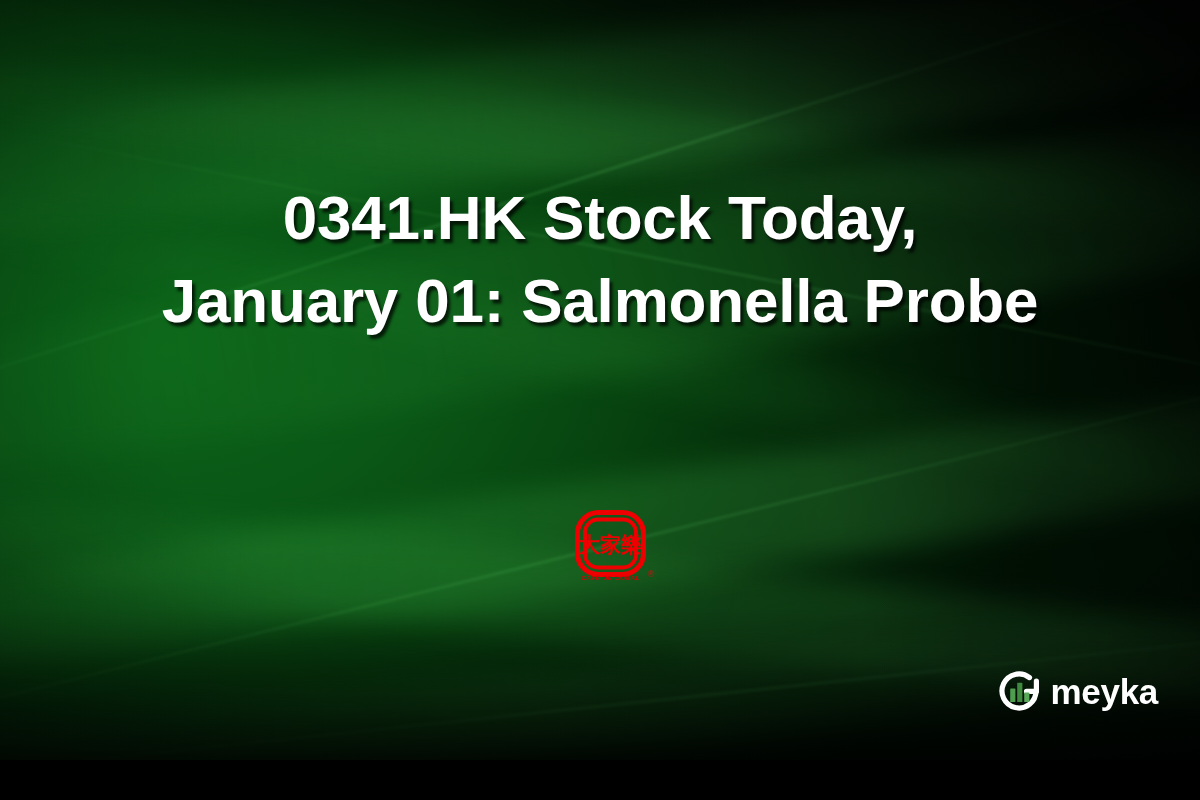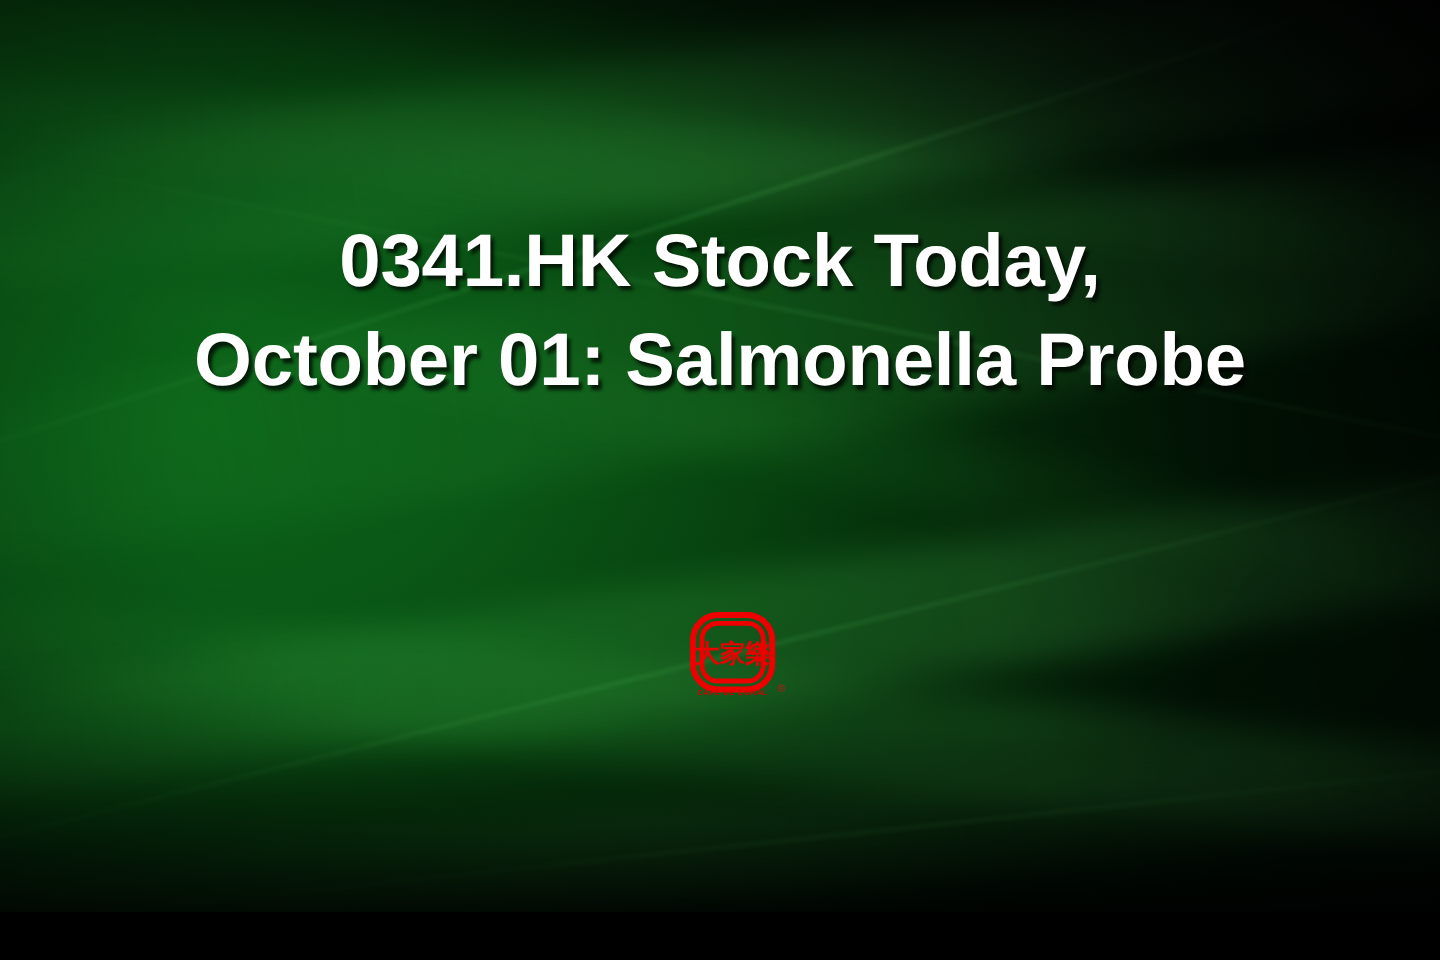--- a/index.html
+++ b/index.html
@@ -210,33 +210,48 @@
   </div>
   <div class="bg-layer bg-dark-top"></div>
   <div class="bg-layer bg-dark-right"></div>
   <div class="bg-layer bg-dark-bottom"></div>
   <div class="bg-layer bg-vignette"></div>
 
   <div class="content">
 
     <h1 class="headline">
       <span>0341.HK Stock Today,</span><br>
-      <span>October 01: Salmonella Probe</span><br>
+      <span>January 01: Salmonella Probe</span><br>
     </h1>
 
     <div class="brand-logo">
       <svg width="86" height="86" viewBox="0 0 86 86" role="img" aria-label="Cafe de Coral">
 
         <rect x="5.5" y="7.5" width="66" height="62" rx="21" ry="21" fill="none" stroke="#ee0000" stroke-width="5"></rect>
 
         <rect x="13" y="14.5" width="51" height="48" rx="13" ry="13" fill="none" stroke="#ee0000" stroke-width="4"></rect>
 
         <text x="38.5" y="47" text-anchor="middle" font-family="'DejaVu Sans','Liberation Sans',sans-serif" font-size="21" font-weight="bold" fill="#ee0000">大家樂</text>
 
         <text x="38.5" y="74.5" text-anchor="middle" font-family="'Liberation Sans',sans-serif" font-size="6.2" font-weight="bold" letter-spacing="0.6" fill="#d40000">CAFÉ DE CORAL</text>
 
         <text x="79" y="72" text-anchor="middle" font-family="'Liberation Sans',sans-serif" font-size="9" fill="#cc1111">®</text>
       </svg>
     </div>
 
+    <div class="watermark">
+      <span>
+        <svg width="46" height="46" viewBox="0 0 46 46" role="img" aria-label="meyka">
+
+          <path d="M33.5 9.6 A17 17 0 1 0 40 23" fill="none" stroke="#ffffff" stroke-width="5.2" stroke-linecap="round"></path>
+
+          <path d="M40.4 13.2 L40.4 23.4 L30.5 23.4" fill="none" stroke="#ffffff" stroke-width="5.2" stroke-linecap="round" stroke-linejoin="round"></path>
+
+          <rect x="14.2" y="20.5" width="5.2" height="13.5" rx="0.6" fill="#4f9e4f"></rect>
+          <rect x="21.2" y="14.8" width="5.2" height="19.2" rx="0.6" fill="#3f8a3f"></rect>
+          <rect x="28.2" y="24.6" width="5.2" height="9.4" rx="0.6" fill="#5aa95a"></rect>
+        </svg>
+      </span>
+      <span class="wm-text">meyka</span>
+    </div>
 
   </div>
 </div>
 
 </body></html>

